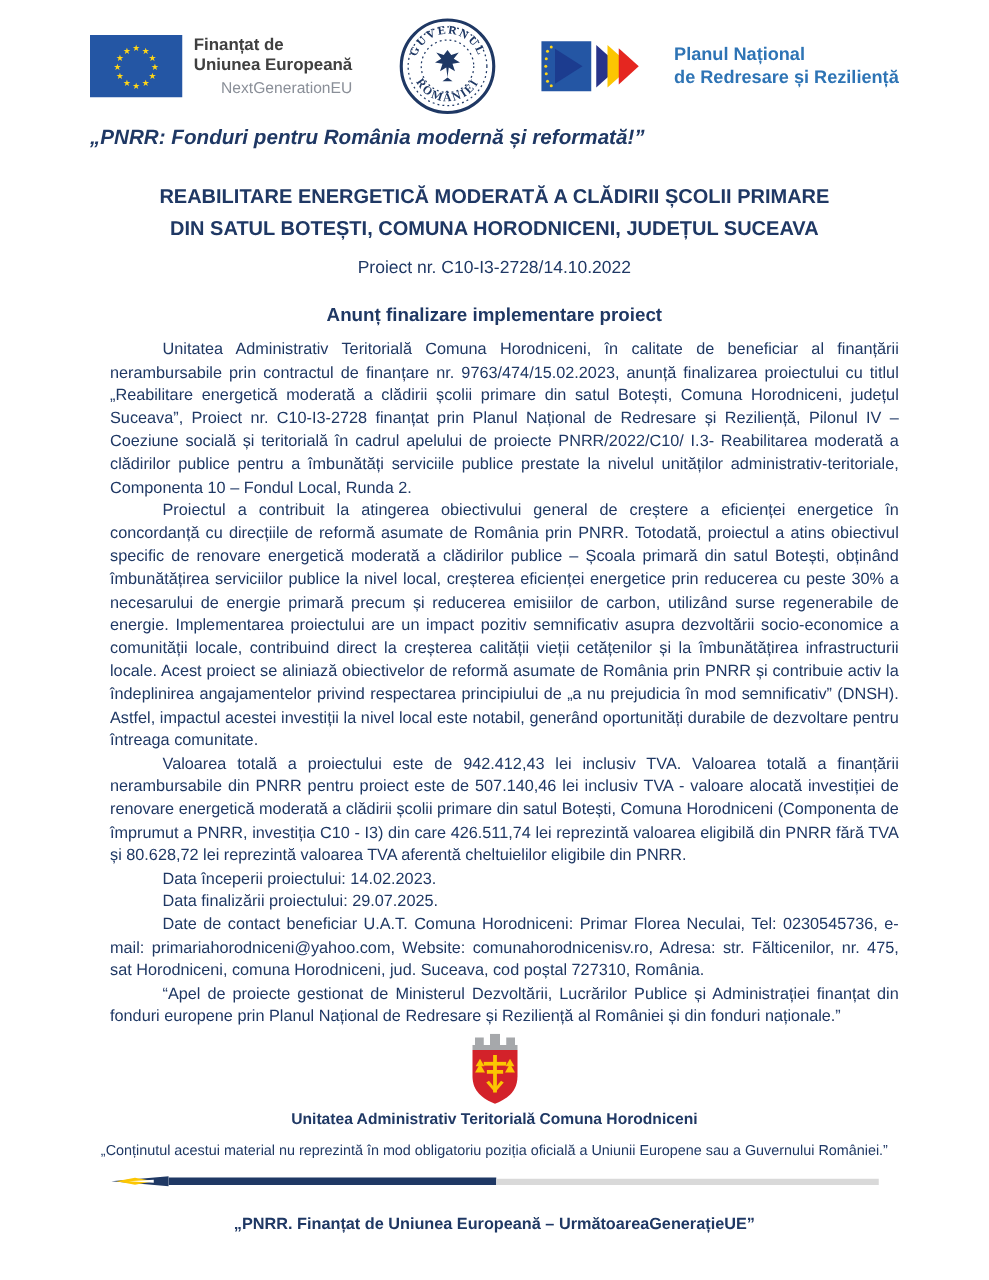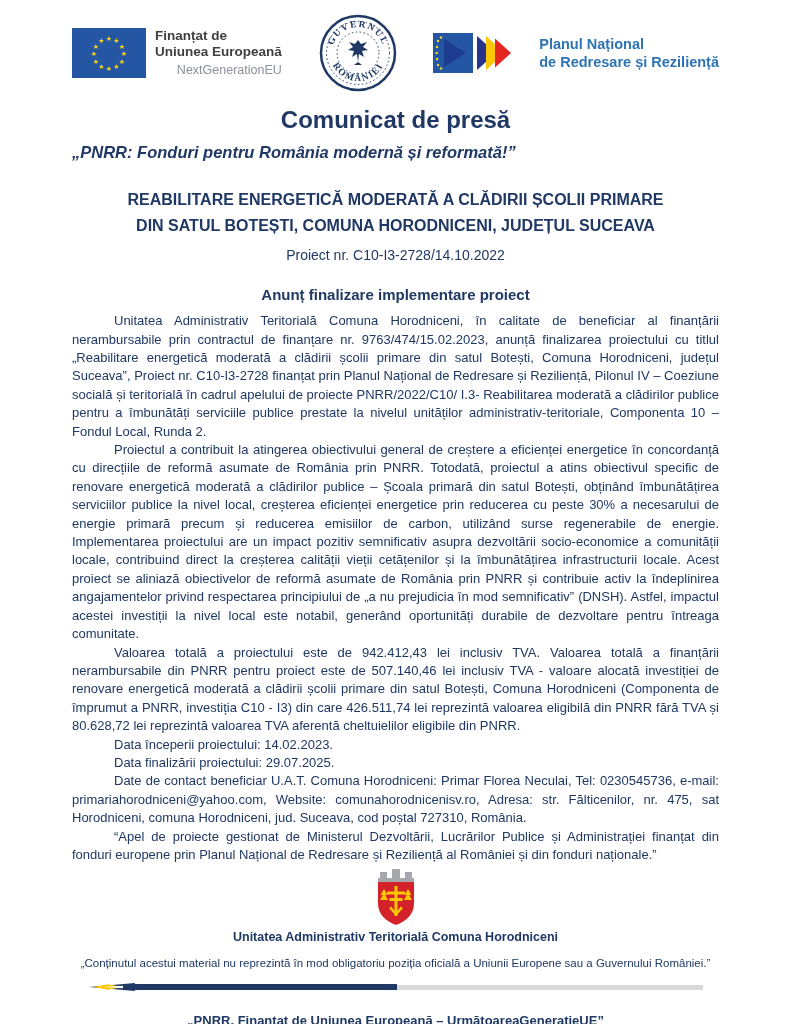--- a/index.html
+++ b/index.html
@@ -28,20 +28,21 @@
   .project-title { text-align:center; font-weight:bold; font-size:16px; line-height:1.6; margin-top:25px; }
   .project-number { text-align:center; font-size:14px; margin-top:9px; }
   .section-heading { text-align:center; font-weight:bold; font-size:15px; margin-top:23px; }
   
   .body-text { margin-top:9px; }
   .body-text p {
     text-align:justify;
     text-indent:42px;
     font-size:13px;
     line-height:18.4px;
+    margin-left:16px;
   }
   
   .arms-wrap { display:flex; justify-content:center; margin-top:5px; }
   .org-name { text-align:center; font-weight:bold; font-size:12.5px; margin-top:3px; }
   .disclaimer { text-align:center; font-size:11.5px; margin-top:13px; }
   .divider { width:614px; margin:13px auto 0 auto; display:flex; align-items:center; height:10px; }
   .divider .bar-navy { height:6px; background:#1F3864; width:262px; }
   .divider .bar-gray { height:5px; background:#D9D9D9; flex:1; }
   .funding-line { text-align:center; font-weight:bold; font-size:13px; margin-top:21px; }
 </style>
@@ -113,21 +114,20 @@
         <polygon points="53,4 53,38 72,21" fill="#FCC602"></polygon>
         <polygon points="62,6.5 62,35.5 78,21" fill="#E52620"></polygon>
       </svg>
       <div class="pnrr-logo-text">
         <span>Planul Național</span>
         <span>de Redresare și Reziliență</span>
       </div>
     </div>
   </div>
 
-  <h1 class="main-title">Comunicat de presă</h1>
   <div class="subtitle">„PNRR: Fonduri pentru România modernă și reformată!”</div>
 
   <div class="project-title">
     <div>REABILITARE ENERGETICĂ MODERATĂ A CLĂDIRII ȘCOLII PRIMARE</div>
     <div>DIN SATUL BOTEȘTI, COMUNA HORODNICENI,  JUDEȚUL SUCEAVA</div>
   </div>
 
   <div class="project-number">Proiect nr. C10-I3-2728/14.10.2022</div>
 
   <div class="section-heading">Anunț finalizare implementare proiect</div>

